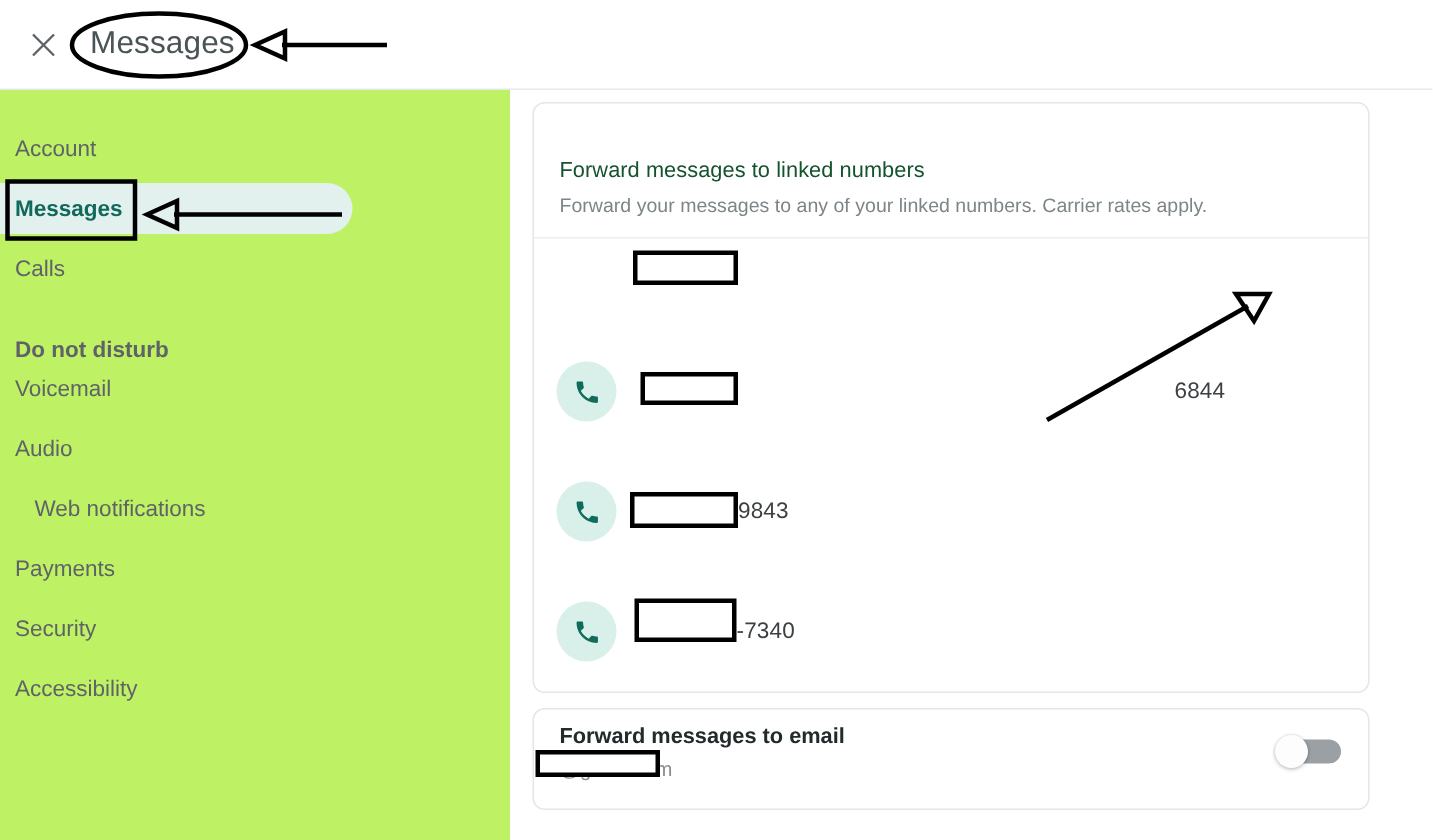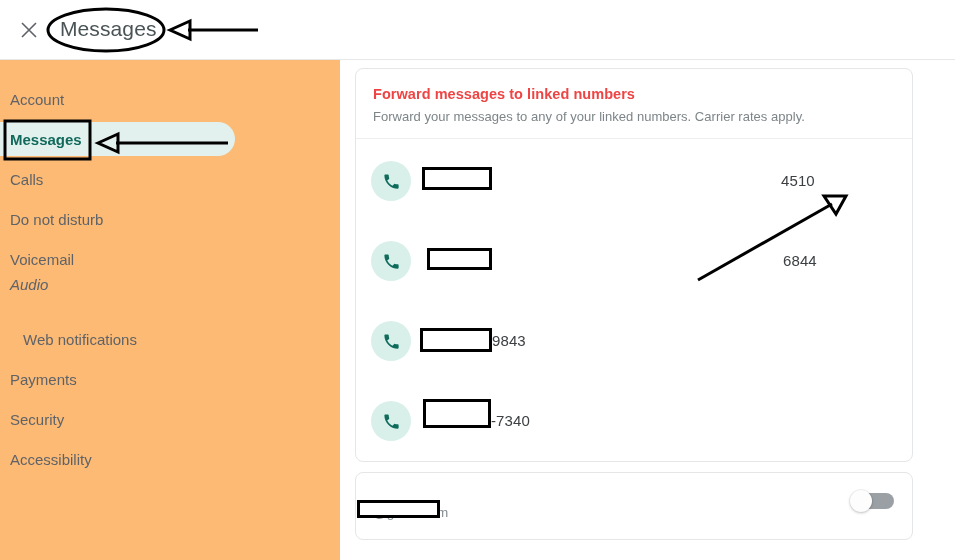--- a/index.html
+++ b/index.html
@@ -44,21 +44,21 @@
     color: #4a5356;
     letter-spacing: 0.1px;
     white-space: nowrap;
   }
 
   
   .sidebar {
     position: absolute;
     left: 0; top: 60px;
     width: 340px; height: 500px;
-    background: #fdba74;
+    background: #bef264;
   }
   .nav-item {
     position: absolute;
     left: 0;
     height: 34px;
     display: flex;
     align-items: center;
     padding-left: 10px;
     font-size: 15px;
     color: #5f6368;
@@ -91,23 +91,24 @@
 
   .card-head {
     position: absolute;
     left: 0; top: 0;
     width: 100%;
     padding: 17px 18px 14px 17px;
     border-bottom: 1px solid #eceeef;
   }
   .card-title {
     font-size: 14.5px;
-    font-weight: bold;
-    color: #ef4444;
+    font-weight: normal;
+    color: #14532d;
     letter-spacing: 0.05px;
+    margin-top: 20px;
   }
   .card-sub {
     margin-top: 7px;
     font-size: 13px;
     color: #7d8588;
     letter-spacing: 0.02px;
   }
 
   
   .num-row {
@@ -202,45 +203,36 @@
         <path d="M2 2 L16 16 M16 2 L2 16" stroke="#5f6368" stroke-width="1.6" fill="none"></path>
       </svg>
     </div>
     <div class="header-title">Messages</div>
   </div>
 
   <div class="sidebar">
     <div class="nav-item" style="top:22px;">Account</div>
     <div class="nav-item active" style="top:62px;">Messages</div>
     <div class="nav-item" style="top:102px;">Calls</div>
-    <div class="nav-item" style="top:142px;">Do not disturb</div>
+    <div class="nav-item" style="top:156px;font-weight:bold;">Do not disturb</div>
     <div class="nav-item" style="top:182px;">Voicemail</div>
-    <div class="nav-item" style="top:207px;font-style:italic;">Audio</div>
+    <div class="nav-item" style="top:222px;">Audio</div>
     <div class="nav-item" style="top:262px;padding-left:23px;">Web notifications</div>
     <div class="nav-item" style="top:302px;">Payments</div>
     <div class="nav-item" style="top:342px;">Security</div>
     <div class="nav-item" style="top:382px;">Accessibility</div>
   </div>
 
   <div class="card" id="card-linked">
 
     <div class="card-head">
       <div class="card-title">Forward messages to linked numbers</div>
       <div class="card-sub">Forward your messages to any of your linked numbers. Carrier rates apply.</div>
     </div>
 
-    <div class="num-row" style="top:75px;">
-      <div class="phone-badge">
-        <svg width="19" height="19" viewBox="0 0 24 24" aria-hidden="true">
-          <path fill="#0f6b5c" d="M6.6 10.8c1.4 2.8 3.8 5.1 6.6 6.6l2.2-2.2c.3-.3.7-.4 1-.2 1.1.4 2.4.6 3.6.6.6 0 1 .5 1 1V20c0 .6-.4 1-1 1C10.6 21 3 13.4 3 4c0-.6.5-1 1-1h3.5c.6 0 1 .4 1 1 0 1.3.2 2.5.6 3.6.1.4 0 .8-.2 1.1l-2.3 2.1z"></path>
-        </svg>
-      </div>
-      <div class="num-text" style="left:425px;">4510</div>
-
-    </div>
 
     <div class="num-row" style="top:155px;">
       <div class="phone-badge">
         <svg width="19" height="19" viewBox="0 0 24 24" aria-hidden="true">
           <path fill="#0f6b5c" d="M6.6 10.8c1.4 2.8 3.8 5.1 6.6 6.6l2.2-2.2c.3-.3.7-.4 1-.2 1.1.4 2.4.6 3.6.6.6 0 1 .5 1 1V20c0 .6-.4 1-1 1C10.6 21 3 13.4 3 4c0-.6.5-1 1-1h3.5c.6 0 1 .4 1 1 0 1.3.2 2.5.6 3.6.1.4 0 .8-.2 1.1l-2.3 2.1z"></path>
         </svg>
       </div>
       <div class="num-text" style="left:427px;">6844</div>
 
     </div>
@@ -260,20 +252,21 @@
         <svg width="19" height="19" viewBox="0 0 24 24" aria-hidden="true">
           <path fill="#0f6b5c" d="M6.6 10.8c1.4 2.8 3.8 5.1 6.6 6.6l2.2-2.2c.3-.3.7-.4 1-.2 1.1.4 2.4.6 3.6.6.6 0 1 .5 1 1V20c0 .6-.4 1-1 1C10.6 21 3 13.4 3 4c0-.6.5-1 1-1h3.5c.6 0 1 .4 1 1 0 1.3.2 2.5.6 3.6.1.4 0 .8-.2 1.1l-2.3 2.1z"></path>
         </svg>
       </div>
       <div class="num-text" style="left:135px;">-7340</div>
 
     </div>
   </div>
 
   <div class="card" id="card-email">
+    <div class="email-title">Forward messages to email</div>
     <div class="email-addr">@gmail.com</div>
     <div class="toggle hover" style="left:494px; top:17px;">
       <div class="track"></div>
       <div class="knob"></div>
     </div>
   </div>
 
   <div class="redact" style="left:422px; top:167px; width:70px;  height:23px;"></div>
   <div class="redact" style="left:427px; top:248px; width:65px;  height:22px;"></div>
   <div class="redact" style="left:420px; top:328px; width:72px;  height:24px;"></div>

